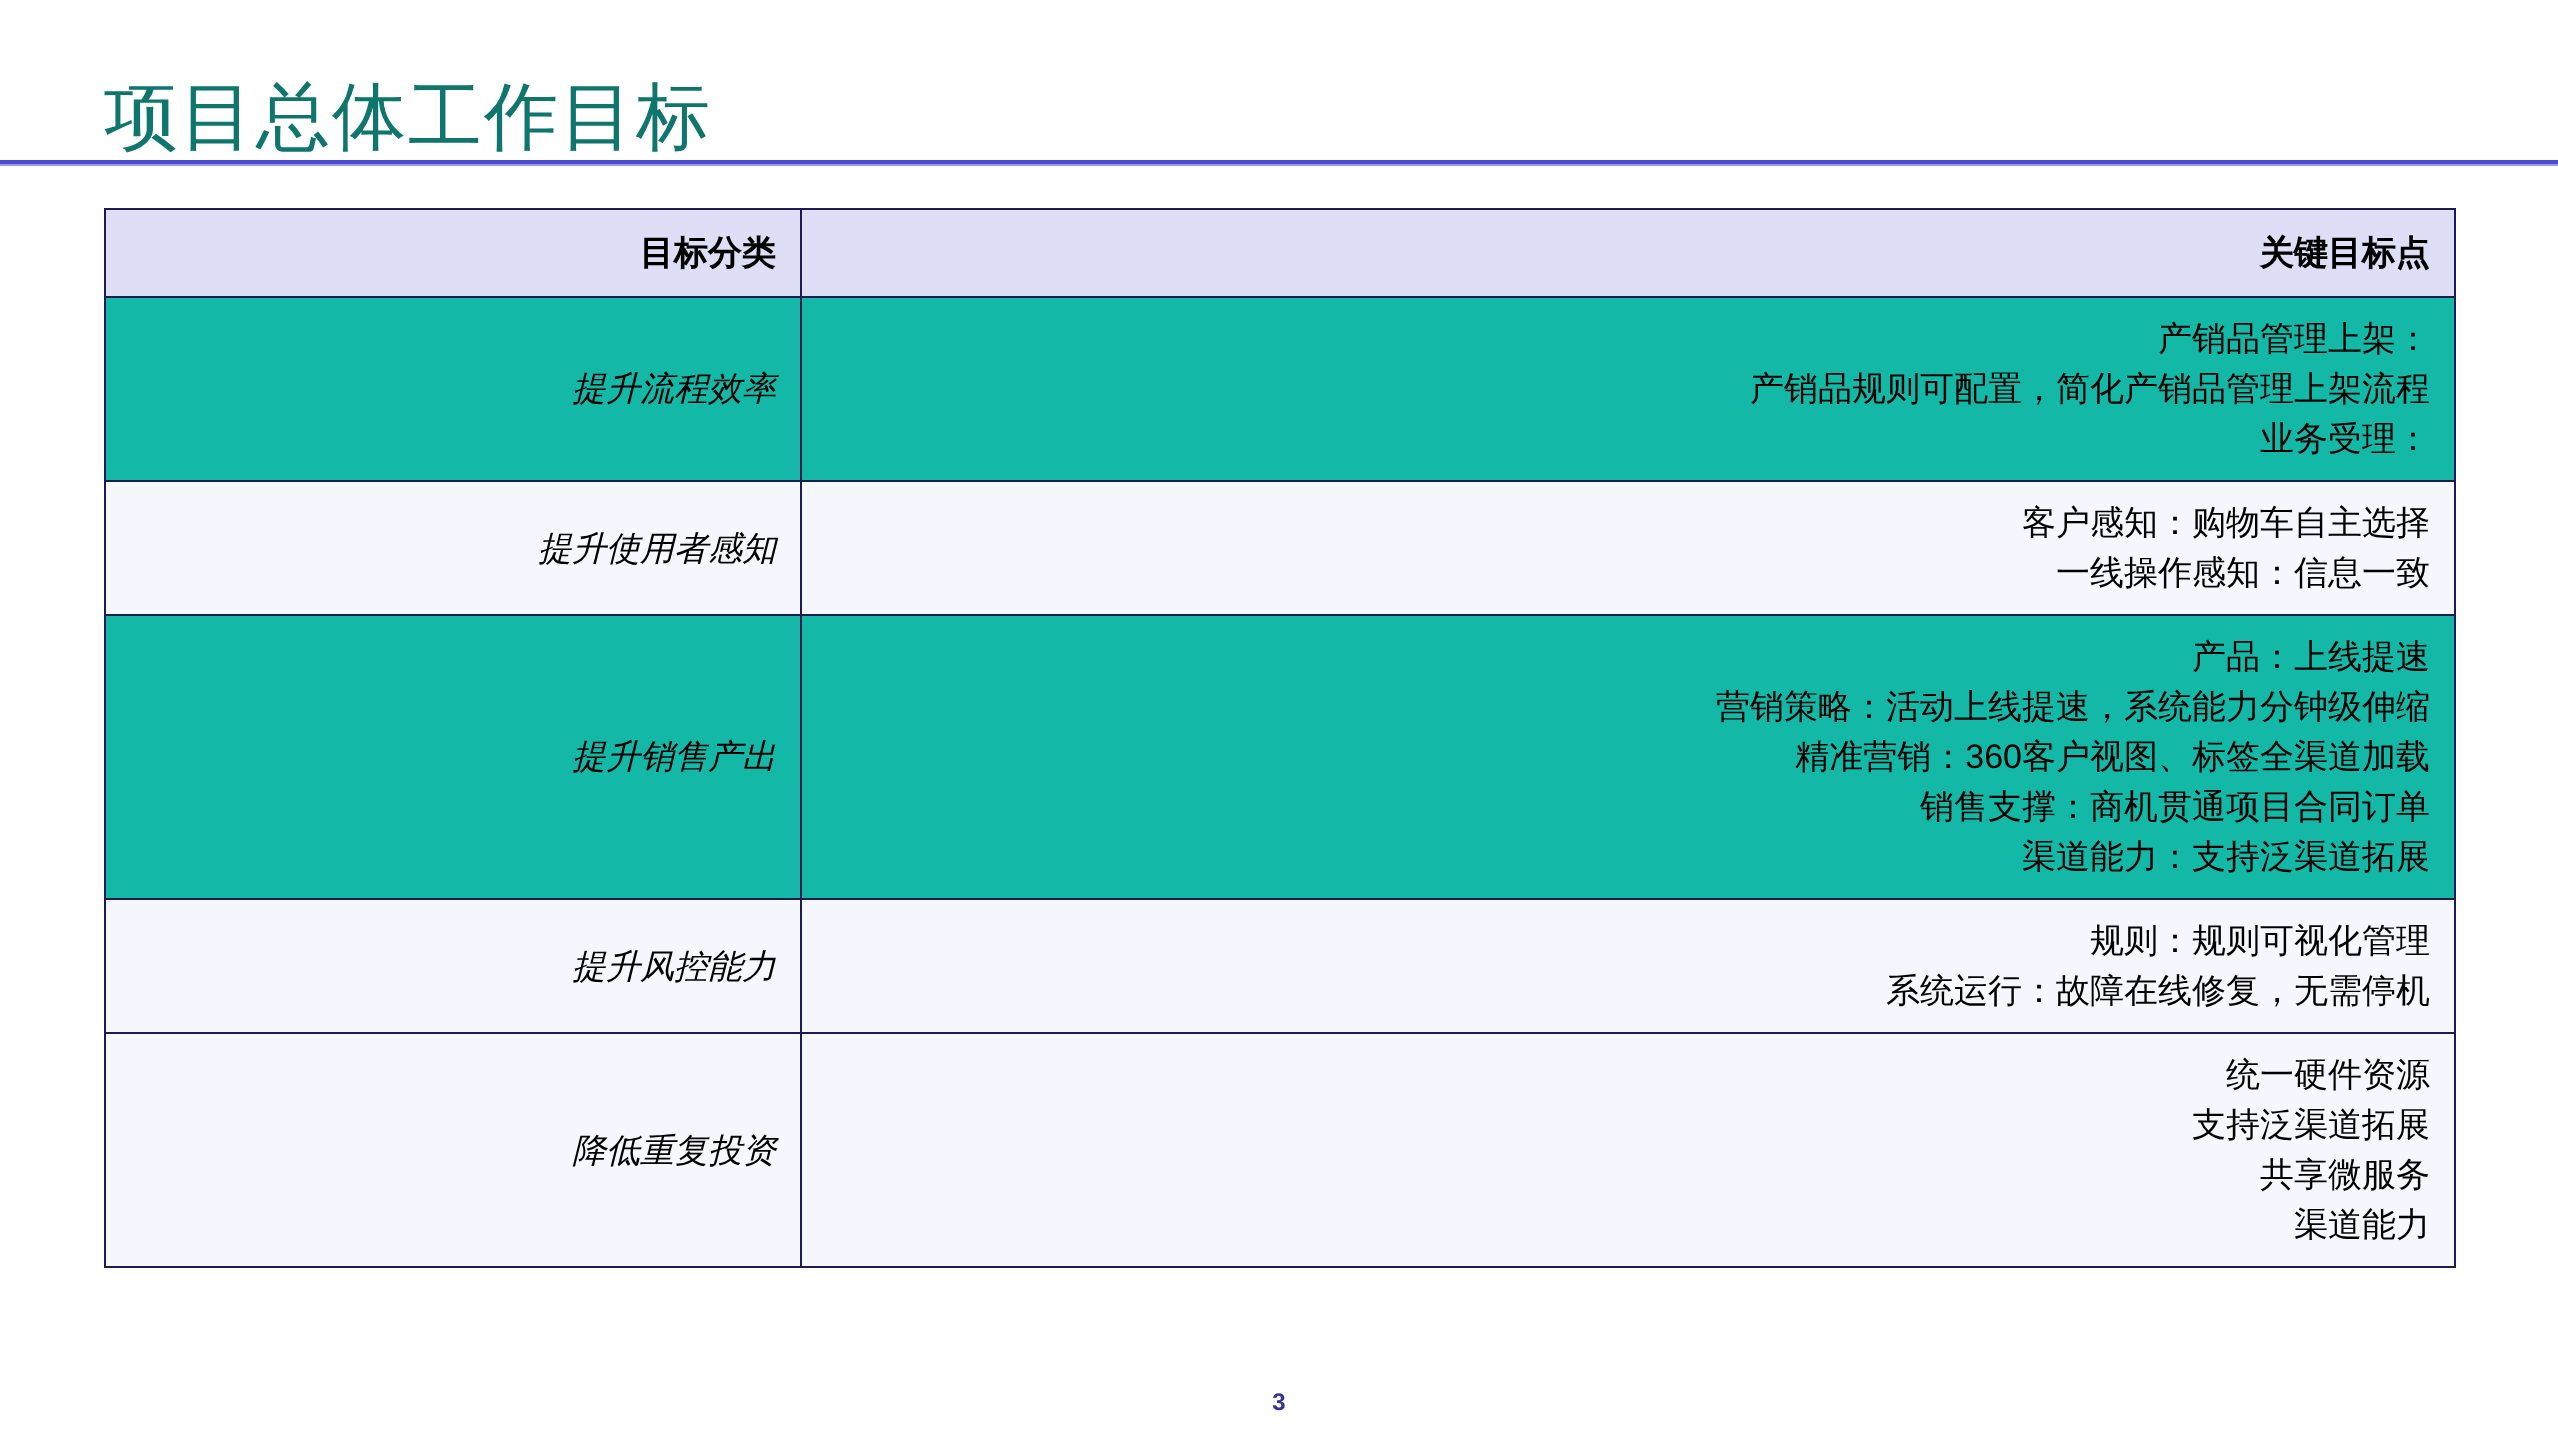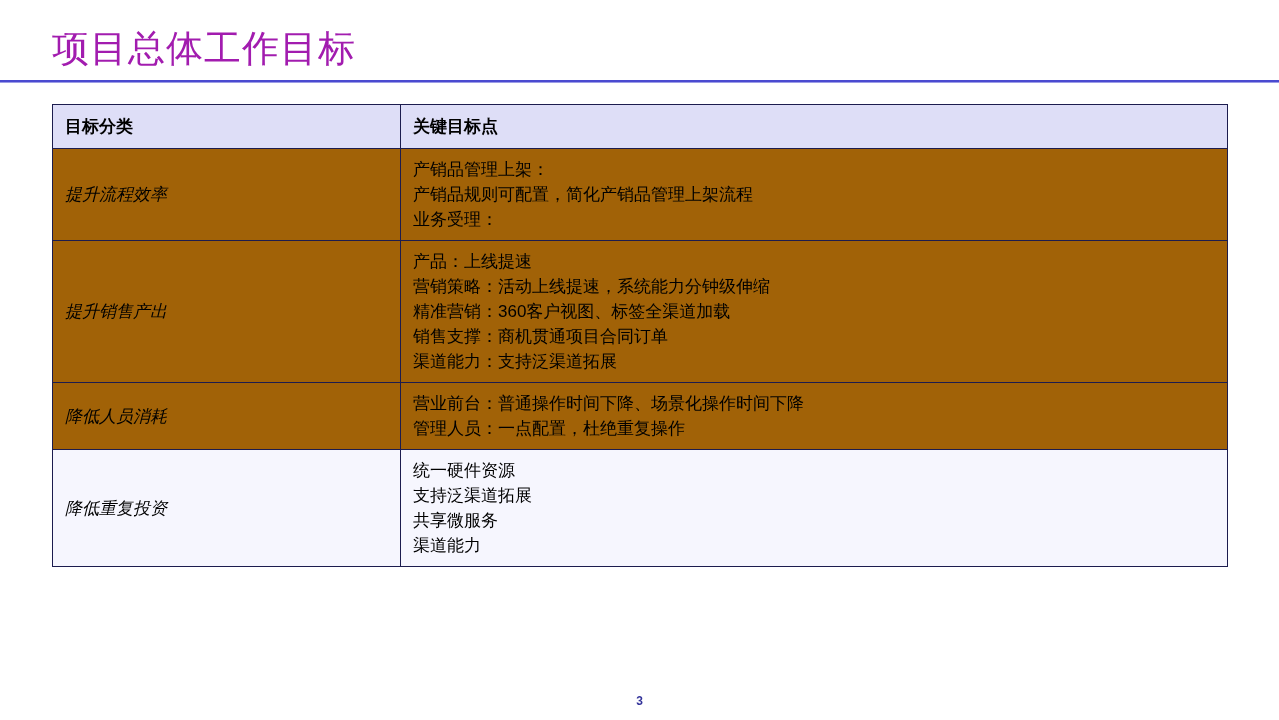--- a/index.html
+++ b/index.html
@@ -16,23 +16,23 @@
     position: relative;
   }
   .slide {
     position: absolute;
     inset: 0;
     background: #ffffff;
   }
   .slide-title {
     position: absolute;
     left: 52px;
-    top: 24px;
+    top: 34px;
     font-size: 37px;
-    color: #a21caf;
+    color: #0f766e;
     letter-spacing: 1px;
     line-height: 50px;
     white-space: nowrap;
   }
   .title-rule {
     position: absolute;
     left: 0;
     right: 0;
     top: 80px;
     height: 2px;
@@ -57,32 +57,32 @@
     border-collapse: collapse;
     width: 100%;
     table-layout: fixed;
   }
   table.goals td, table.goals th {
     border: 1px solid #1c1c4e;
     padding: 8px 12px;
     vertical-align: middle;
     font-size: 17px;
     line-height: 25px;
-    text-align: left;
+    text-align: right;
   }
   table.goals th {
     background: #dedef7;
     font-weight: bold;
     font-size: 17px;
     padding-top: 9px;
     padding-bottom: 9px;
   }
   col.c1 { width: 348px; }
   col.c2 { width: auto; }
-  tr.odd td { background: #a16207; }
+  tr.odd td { background: #14b8a6; }
   tr.even td { background: #f6f6fe; }
   td.cat {
     white-space: nowrap;
     font-style: italic;
   }
   td.points {
     padding-left: 14px;
   }
   td.points .line {
     display: block;
@@ -121,35 +121,42 @@
       </thead>
       <tbody>
           <tr class="odd">
             <td class="cat">提升流程效率</td>
             <td class="points">
               <span class="line">产销品管理上架：</span>
               <span class="line">产销品规则可配置，简化产销品管理上架流程</span>
               <span class="line">业务受理：</span>
             </td>
           </tr>
+          <tr class="even">
+            <td class="cat">提升使用者感知</td>
+            <td class="points">
+              <span class="line">客户感知：购物车自主选择</span>
+              <span class="line">一线操作感知：信息一致</span>
+            </td>
+          </tr>
           <tr class="odd">
             <td class="cat">提升销售产出</td>
             <td class="points">
               <span class="line">产品：上线提速</span>
               <span class="line">营销策略：活动上线提速，系统能力分钟级伸缩</span>
               <span class="line">精准营销：360客户视图、标签全渠道加载</span>
               <span class="line">销售支撑：商机贯通项目合同订单</span>
               <span class="line">渠道能力：支持泛渠道拓展</span>
             </td>
           </tr>
-          <tr class="odd">
-            <td class="cat">降低人员消耗</td>
+          <tr class="even">
+            <td class="cat">提升风控能力</td>
             <td class="points">
-              <span class="line">营业前台：普通操作时间下降、场景化操作时间下降</span>
-              <span class="line">管理人员：一点配置，杜绝重复操作</span>
+              <span class="line">规则：规则可视化管理</span>
+              <span class="line">系统运行：故障在线修复，无需停机</span>
             </td>
           </tr>
           <tr class="even">
             <td class="cat">降低重复投资</td>
             <td class="points">
               <span class="line">统一硬件资源</span>
               <span class="line">支持泛渠道拓展</span>
               <span class="line">共享微服务</span>
               <span class="line">渠道能力</span>
             </td>

